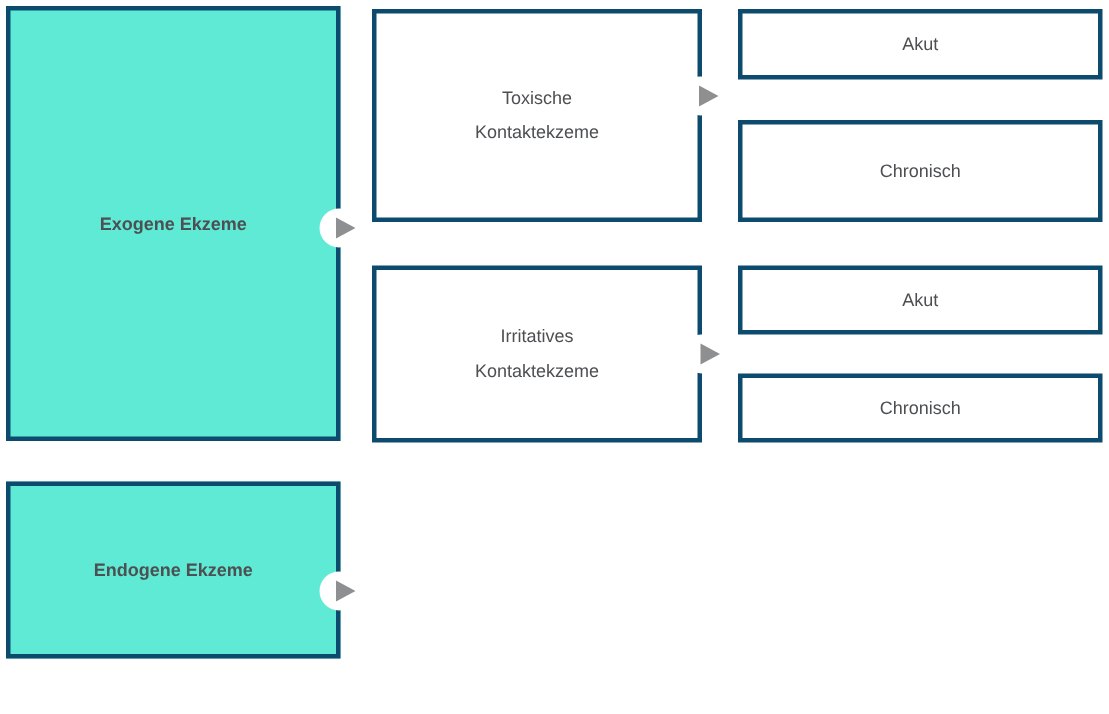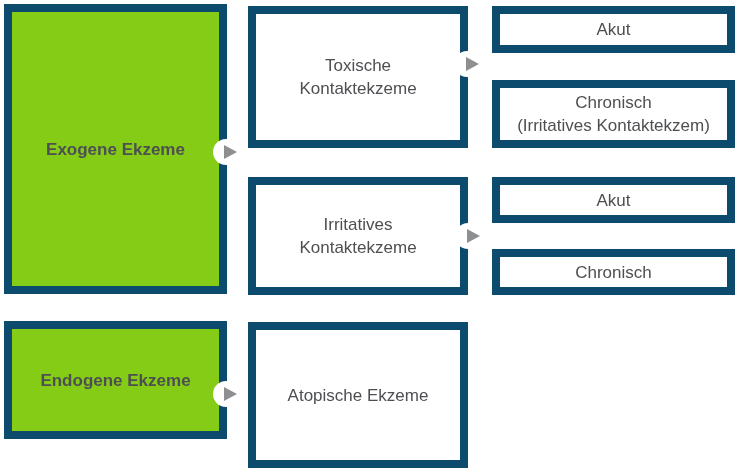--- a/index.html
+++ b/index.html
@@ -11,34 +11,34 @@
   #stage {
     position: relative;
     width: 739px;
     height: 476px;
     background: #ffffff;
     overflow: hidden;
   }
   .node {
     position: absolute;
     box-sizing: border-box;
-    border: 8px solid #0c4a6e;
+    border: 3px solid #0c4a6e;
     background: #ffffff;
     color: #4d4f52;
-    font-size: 17px;
+    font-size: 12px;
     line-height: 23px;
     text-align: center;
     display: flex;
     flex-direction: column;
     align-items: center;
     justify-content: center;
     padding: 2px 0;
   }
   .node.hl {
-    background: #84cc16;
+    background: #5eead4;
     font-weight: bold;
   }
   .node span { display: block; white-space: nowrap; }
   .arrow {
     position: absolute;
     width: 0;
     height: 0;
     border-top: 7px solid transparent;
     border-bottom: 7px solid transparent;
     border-left: 13px solid #8d8f91;
@@ -67,31 +67,27 @@
   <div class="node" style="left:248px; top:6px; width:220px; height:142px;text-align:center;">
     <span>Toxische</span>
     <span>Kontaktekzeme</span>
   </div>
 
   <div class="node" style="left:248px; top:177px; width:220px; height:118px;">
     <span>Irritatives</span>
     <span>Kontaktekzeme</span>
   </div>
 
-  <div class="node" style="left:248px; top:322px; width:220px; height:146px;">
-    <span>Atopische Ekzeme</span>
-  </div>
 
   <div class="node" style="left:492px; top:6px; width:243px; height:47px;">
     <span>Akut</span>
   </div>
 
   <div class="node" style="left:492px; top:80px; width:243px; height:68px;">
     <span>Chronisch</span>
-    <span>(Irritatives Kontaktekzem)</span>
   </div>
 
   <div class="node" style="left:492px; top:177px; width:243px; height:46px;">
     <span>Akut</span>
   </div>
 
   <div class="node" style="left:492px; top:249px; width:243px; height:46px;">
     <span>Chronisch</span>
   </div>
 

